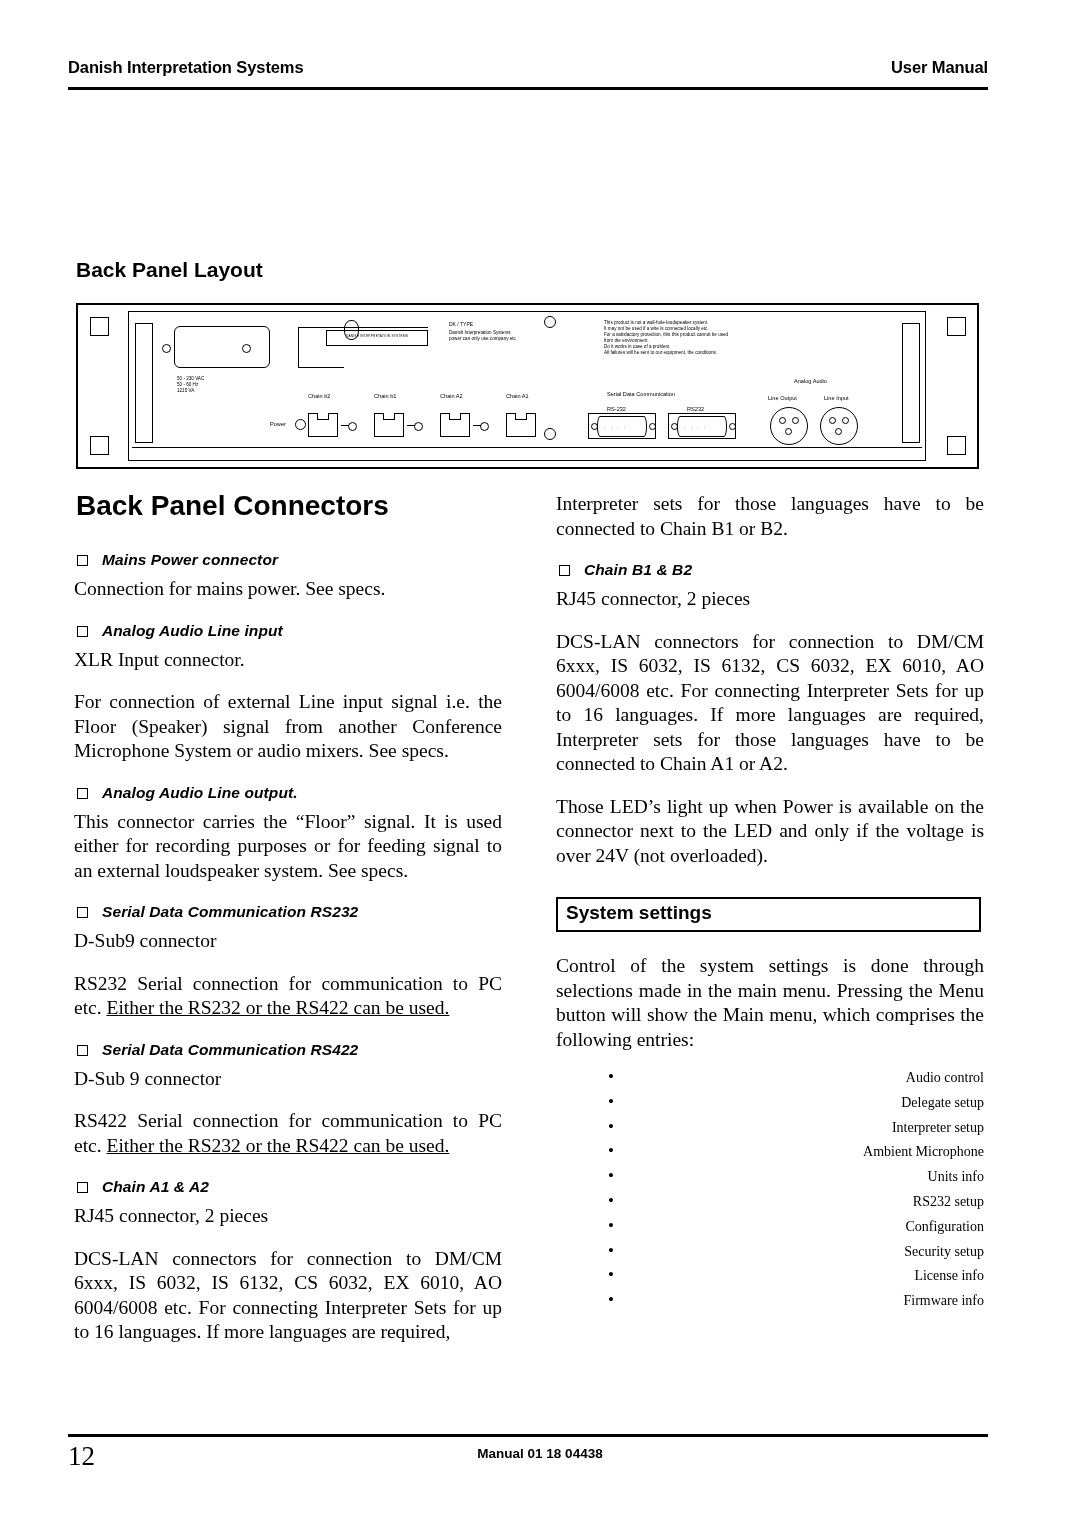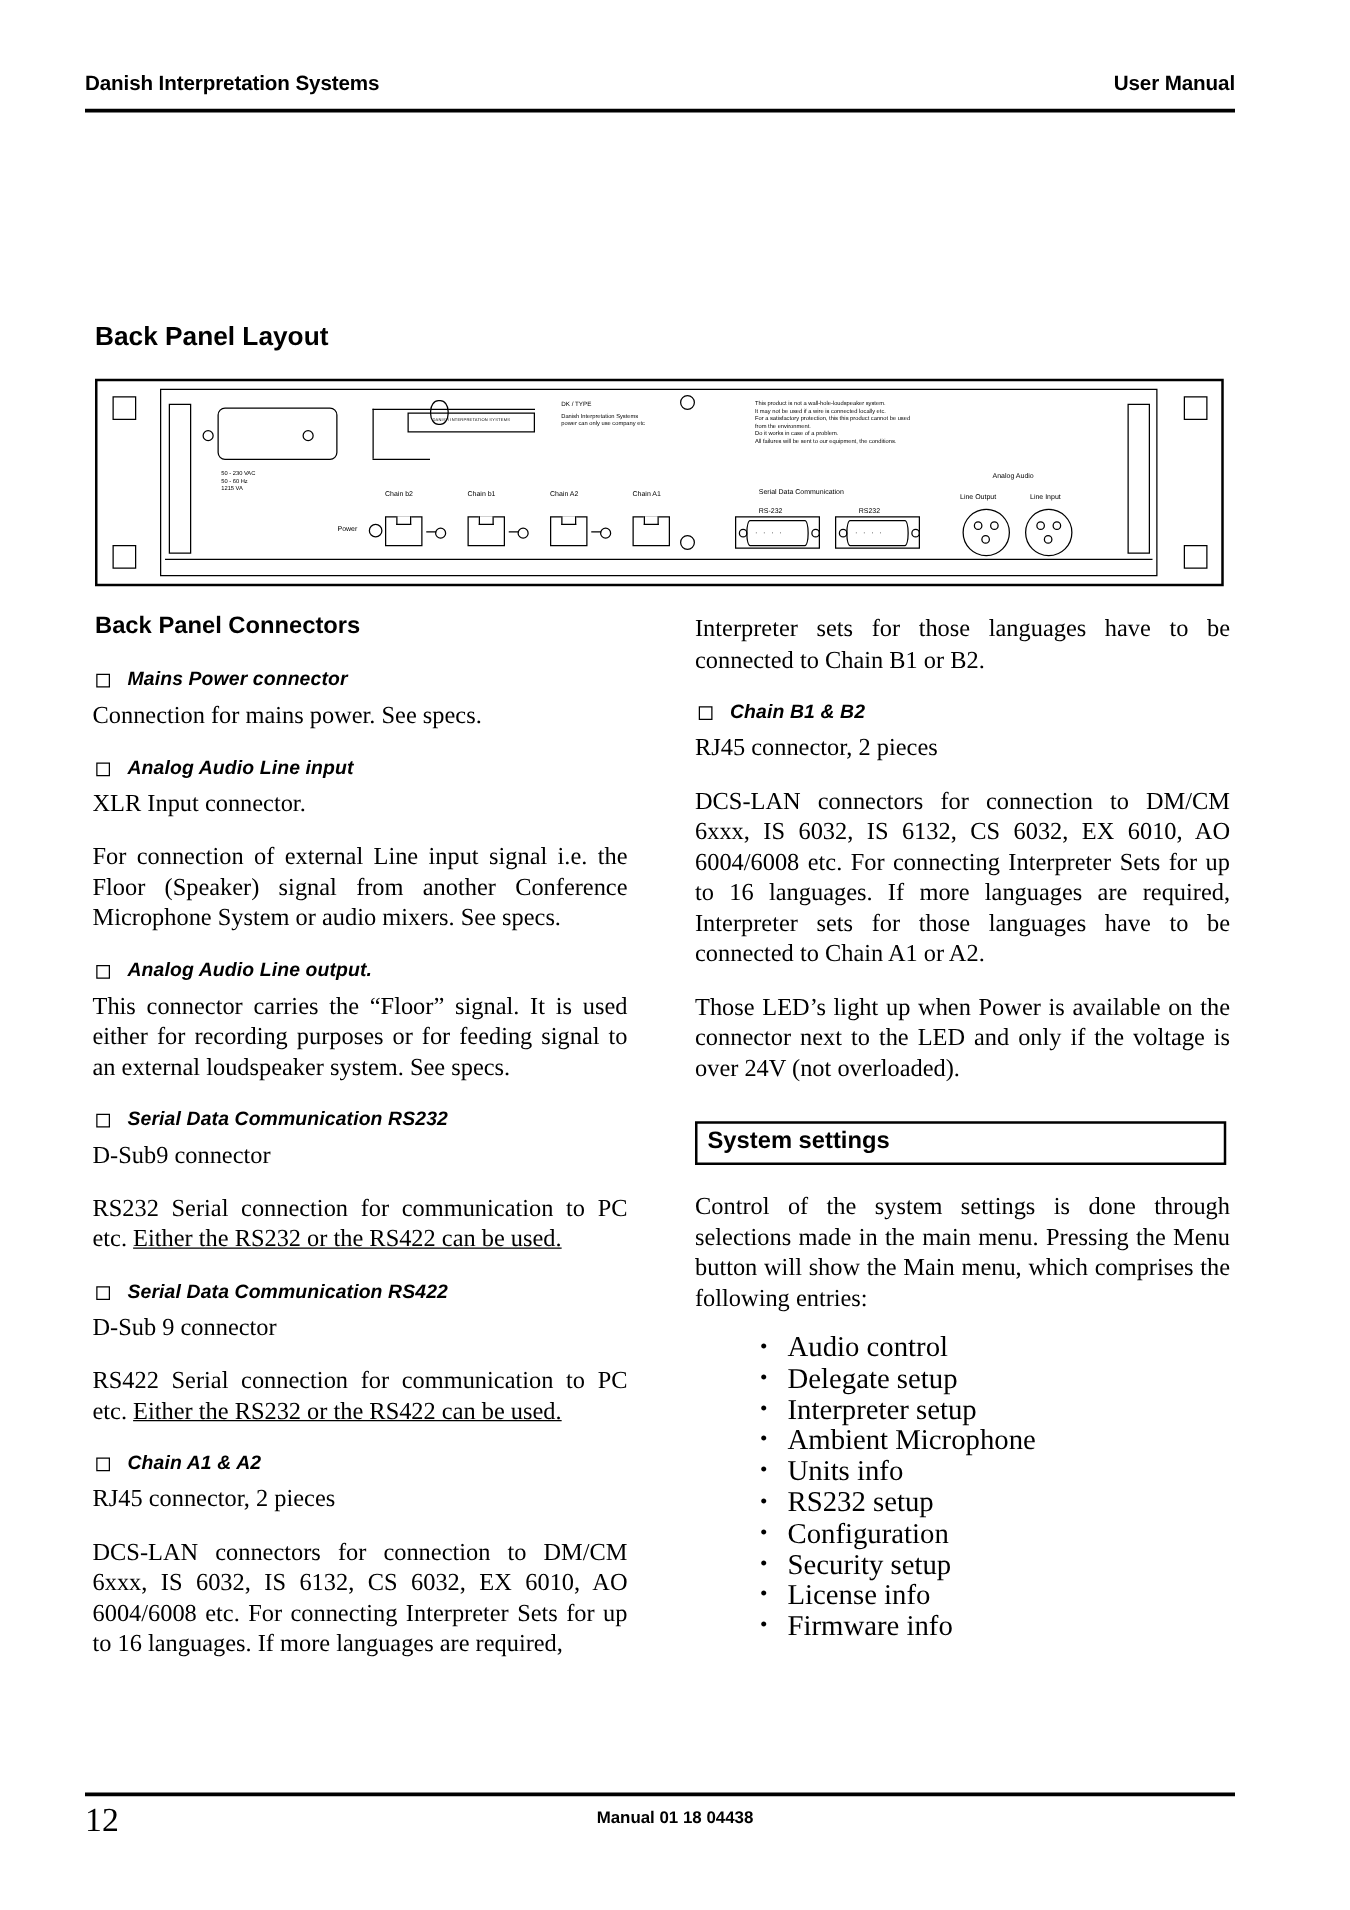--- a/index.html
+++ b/index.html
@@ -74,21 +74,21 @@
 
   
   h2.sec {
     position: absolute;
     margin: 0;
     font-family: "Liberation Sans", sans-serif;
     font-weight: bold;
     font-size: 21px;
   }
   #h-back-panel-layout { left: 76px; top: 258px; }
-  #h-back-panel-connectors { left: 76px; top: 490px; font-size: 19px; }
+  #h-back-panel-connectors { left: 76px; top: 490px; font-size: 28px; }
 
   .boxed-heading {
     position: absolute;
     left: 556px;
     top: 897px;
     width: 425px;
     border: 2px solid #000;
     box-sizing: border-box;
     padding: 3px 8px 6px 8px;
     font-family: "Liberation Sans", sans-serif;
@@ -113,21 +113,21 @@
   .subhead {
     font-family: "Liberation Sans", sans-serif;
     font-weight: bold;
     font-style: italic;
     font-size: 15.5px;
     margin: 20px 0 8px 0;
     padding-left: 28px;
     position: relative;
     letter-spacing: 0.1px;
   }
-  .subhead:first-child { margin-top: 0; }
+  .subhead:first-child { margin-top: 16px; }
   .subhead .bullet-sq {
     position: absolute;
     left: 3px;
     top: 4px;
     width: 9px;
     height: 9px;
     border: 1.4px solid #000;
   }
 
   p.body {
@@ -138,22 +138,23 @@
     text-justify: inter-word;
   }
 
   
   .uline { text-decoration: underline; }
 
   ul.sys-list {
     margin: 14px 0 0 0;
     padding-left: 74px;
     list-style: none;
-    font-size: 23px;
+    font-size: 14px;
     line-height: 24.8px;
+    text-align: right;
   }
   ul.sys-list li {
     position: relative;
     padding-left: 0;
   }
   ul.sys-list li::before {
     content: "\2022";
     position: absolute;
     left: -22px;
     top: -1px;

